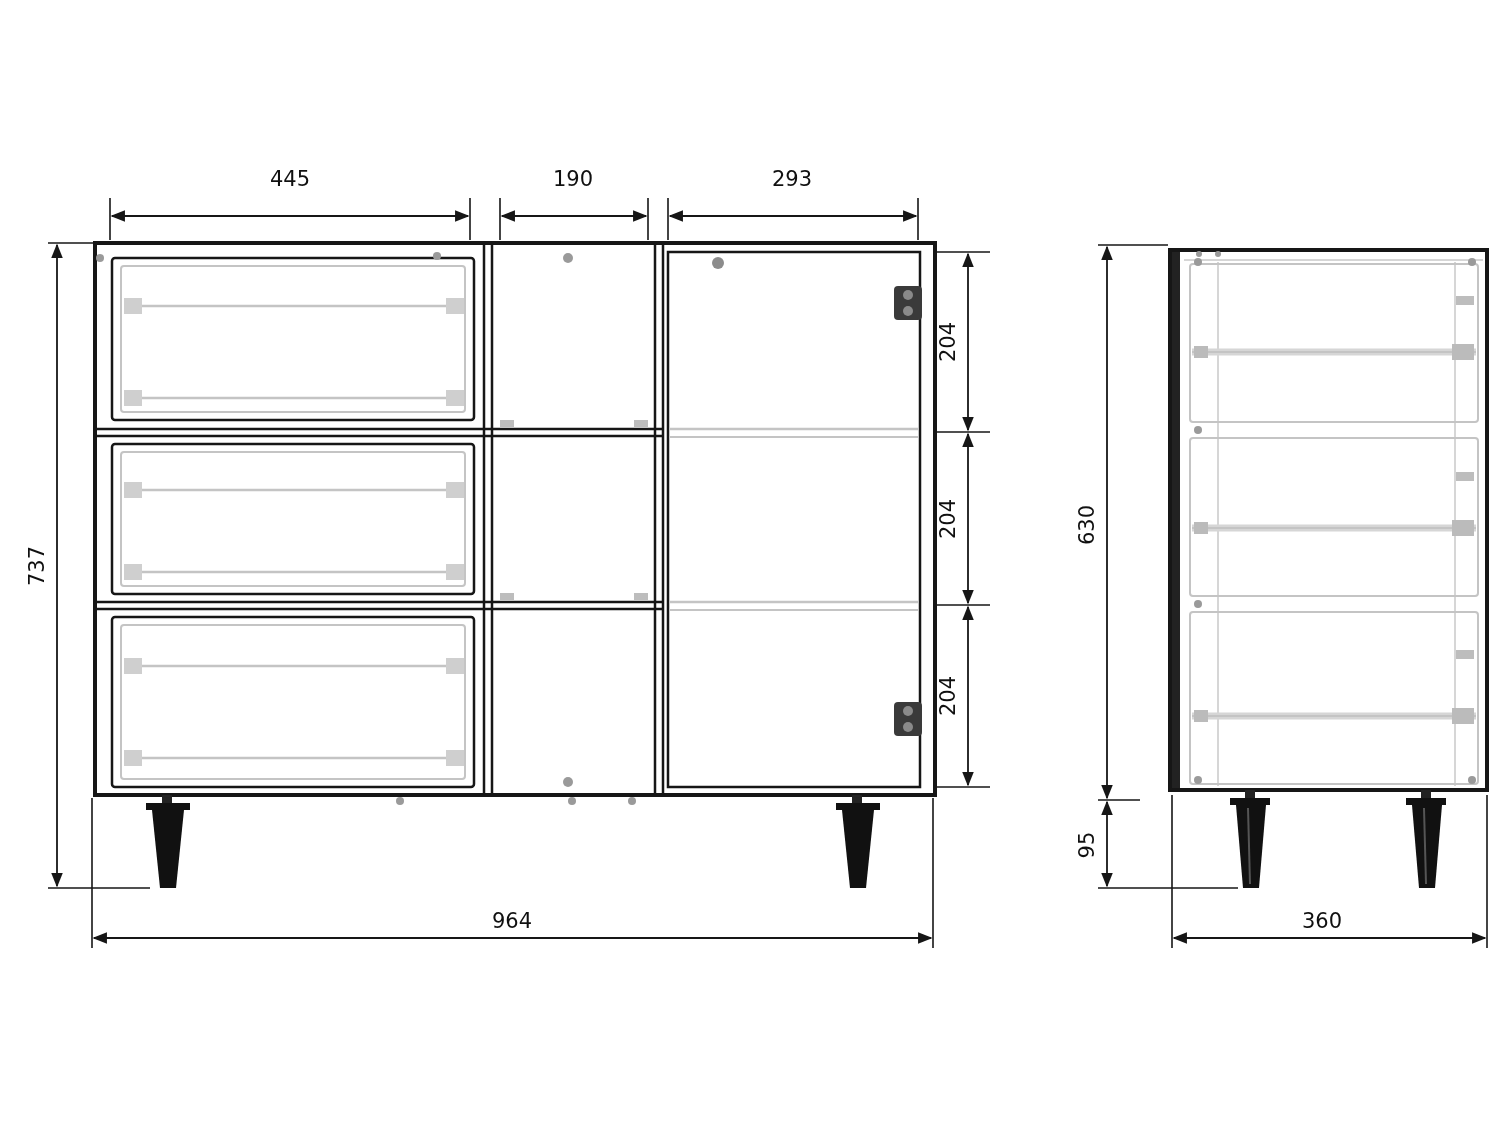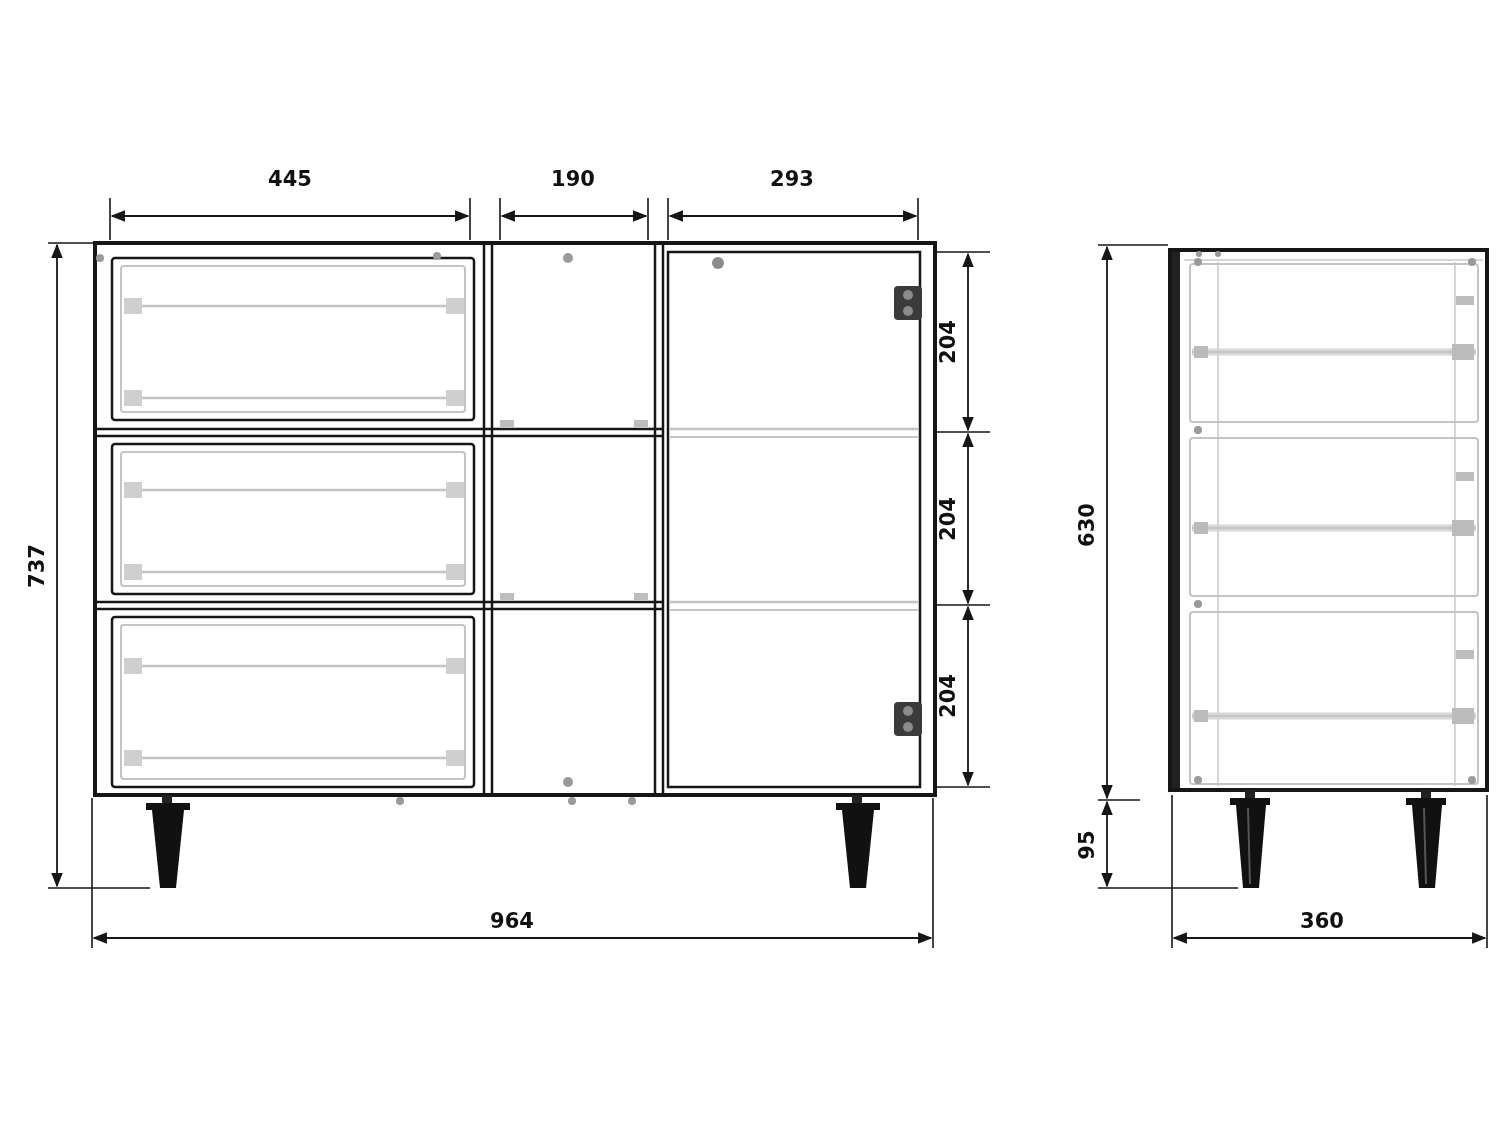--- a/index.html
+++ b/index.html
@@ -1,16 +1,16 @@
 <!DOCTYPE html>
 <html><head>
 <meta charset="utf-8">
 <style>
   html,body{margin:0;padding:0;background:#ffffff;}
-  .canvas{position:relative;width:1500px;height:1125px;background:#ffffff;overflow:hidden;font-weight:bold;}
+  .canvas{position:relative;width:1500px;height:1125px;background:#ffffff;overflow:hidden;}
   .dim-label{font-family:"DejaVu Sans",sans-serif;font-size:21px;fill:#101010;}
   svg{display:block;}
   .outline{stroke:#161616;fill:none;}
   .dimline{stroke:#161616;stroke-width:1.8;fill:none;}
   .extline{stroke:#161616;stroke-width:1.6;fill:none;}
   .gray{stroke:#c4c4c4;fill:none;}
   .gray-light{stroke:#d6d6d6;fill:none;}
 </style>
 </head>
 <body>

